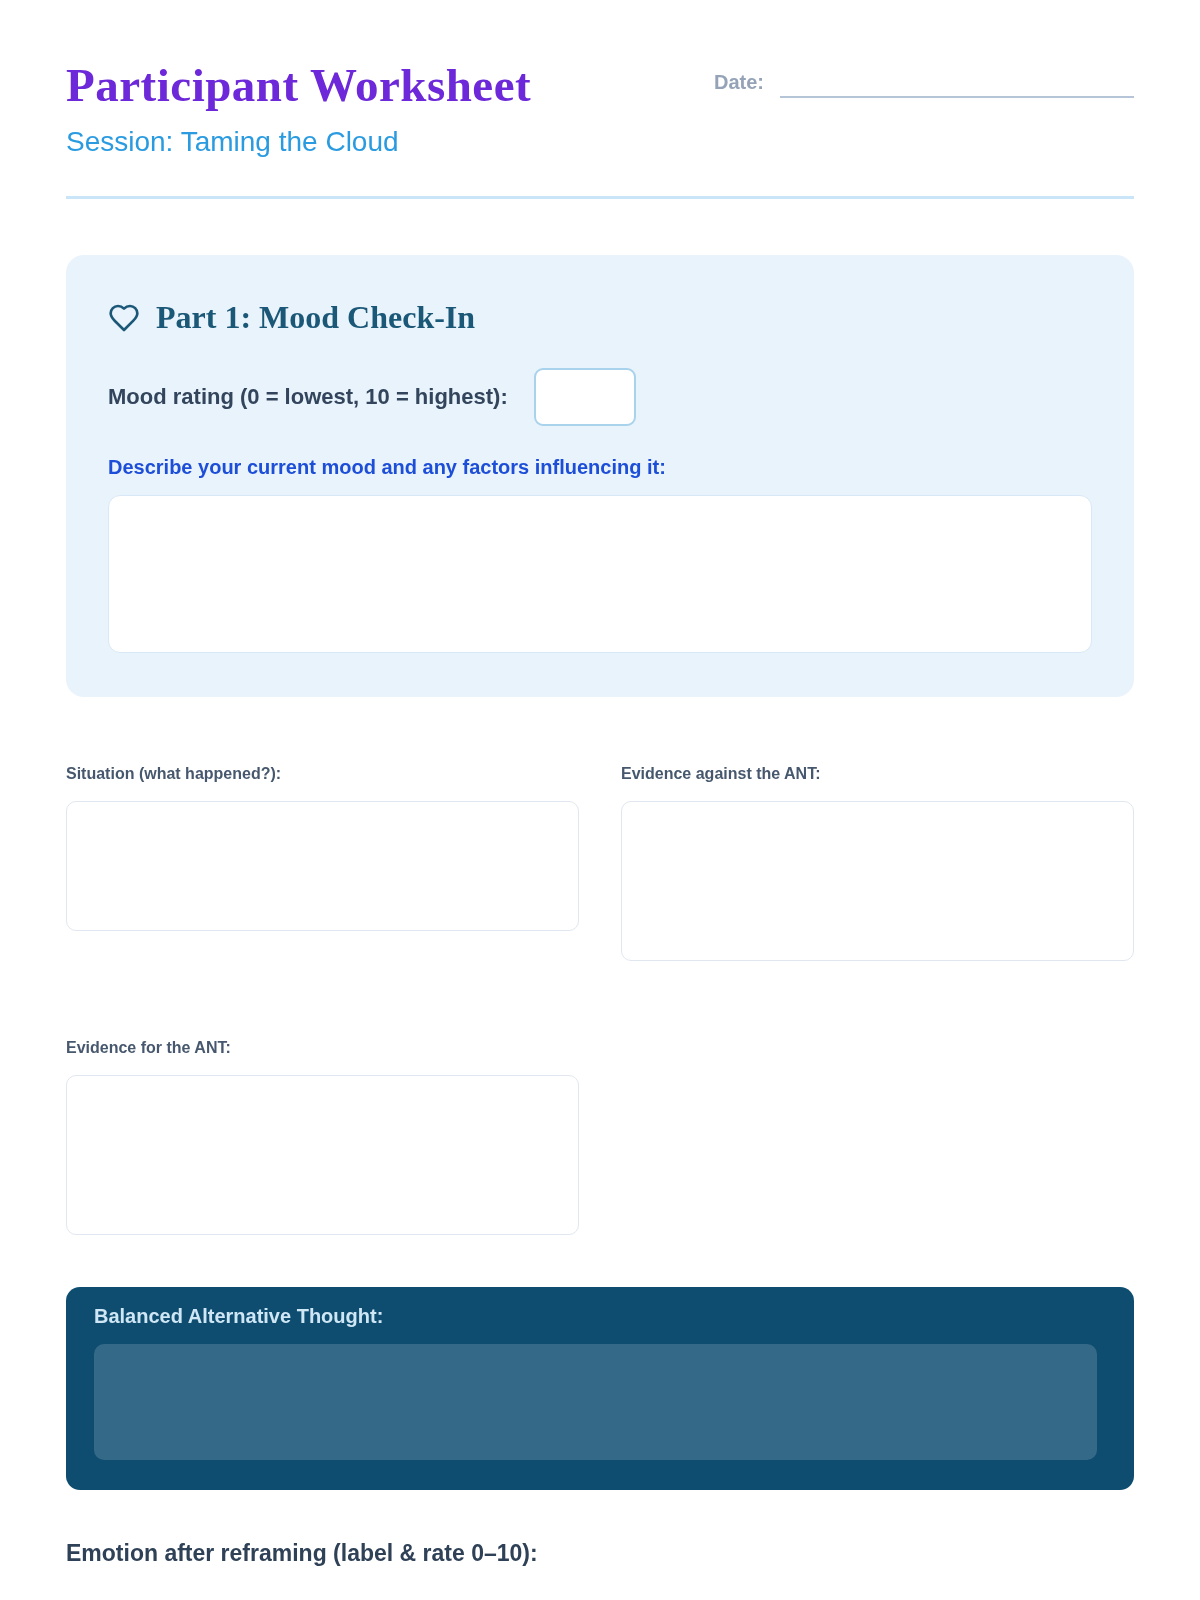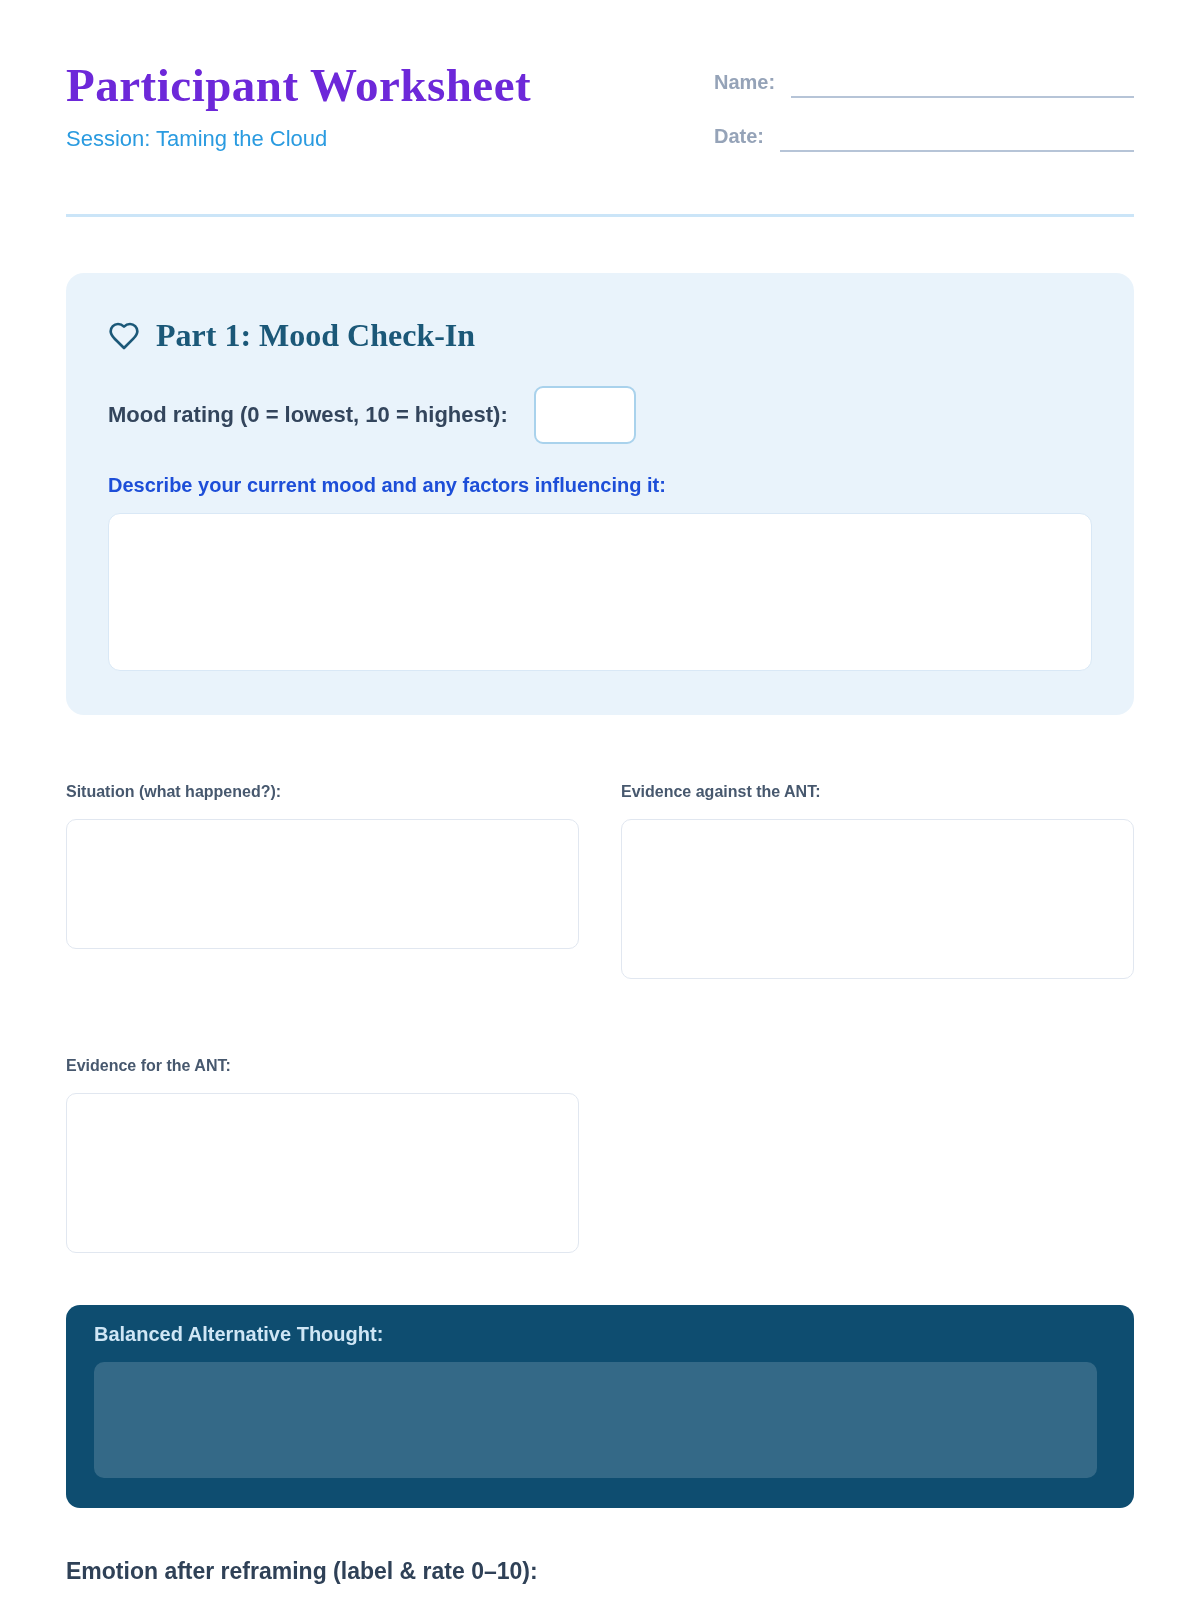--- a/index.html
+++ b/index.html
@@ -13,21 +13,21 @@
 
   
   .header { display: flex; justify-content: space-between; align-items: flex-start; }
   .title {
     font-family: "Liberation Serif", serif;
     font-size: 47px; font-weight: 700;
     color: #6d28d9; letter-spacing: 0.5px;
   }
   .subtitle {
     margin-top: 14px;
-    font-size: 22px; font-weight: 500;
+    font-size: 28px; font-weight: 500;
     color: #2a9be0;
   }
   .header-fields { width: 420px; padding-top: 10px; }
   .field-row { display: flex; align-items: flex-end; margin-bottom: 24px; }
   .field-label {
     font-size: 20px; font-weight: 700;
     color: #95a3b8; margin-right: 16px; padding-bottom: 4px;
   }
   .field-line {
     flex: 1; height: 30px;
@@ -120,24 +120,20 @@
 
 <div class="page">
 
   <div class="header">
     <div>
       <h1 class="title">Participant Worksheet</h1>
       <div class="subtitle">Session: Taming the Cloud</div>
     </div>
     <div class="header-fields">
       <div class="field-row">
-        <span class="field-label">Name:</span>
-        <input class="field-line" type="text" value="" style="">
-      </div>
-      <div class="field-row">
         <span class="field-label">Date:</span>
         <input class="field-line" type="text" value="" style="">
       </div>
     </div>
   </div>
 
   <hr class="divider">
 
   <section class="panel-1">
     <div class="section-heading">

